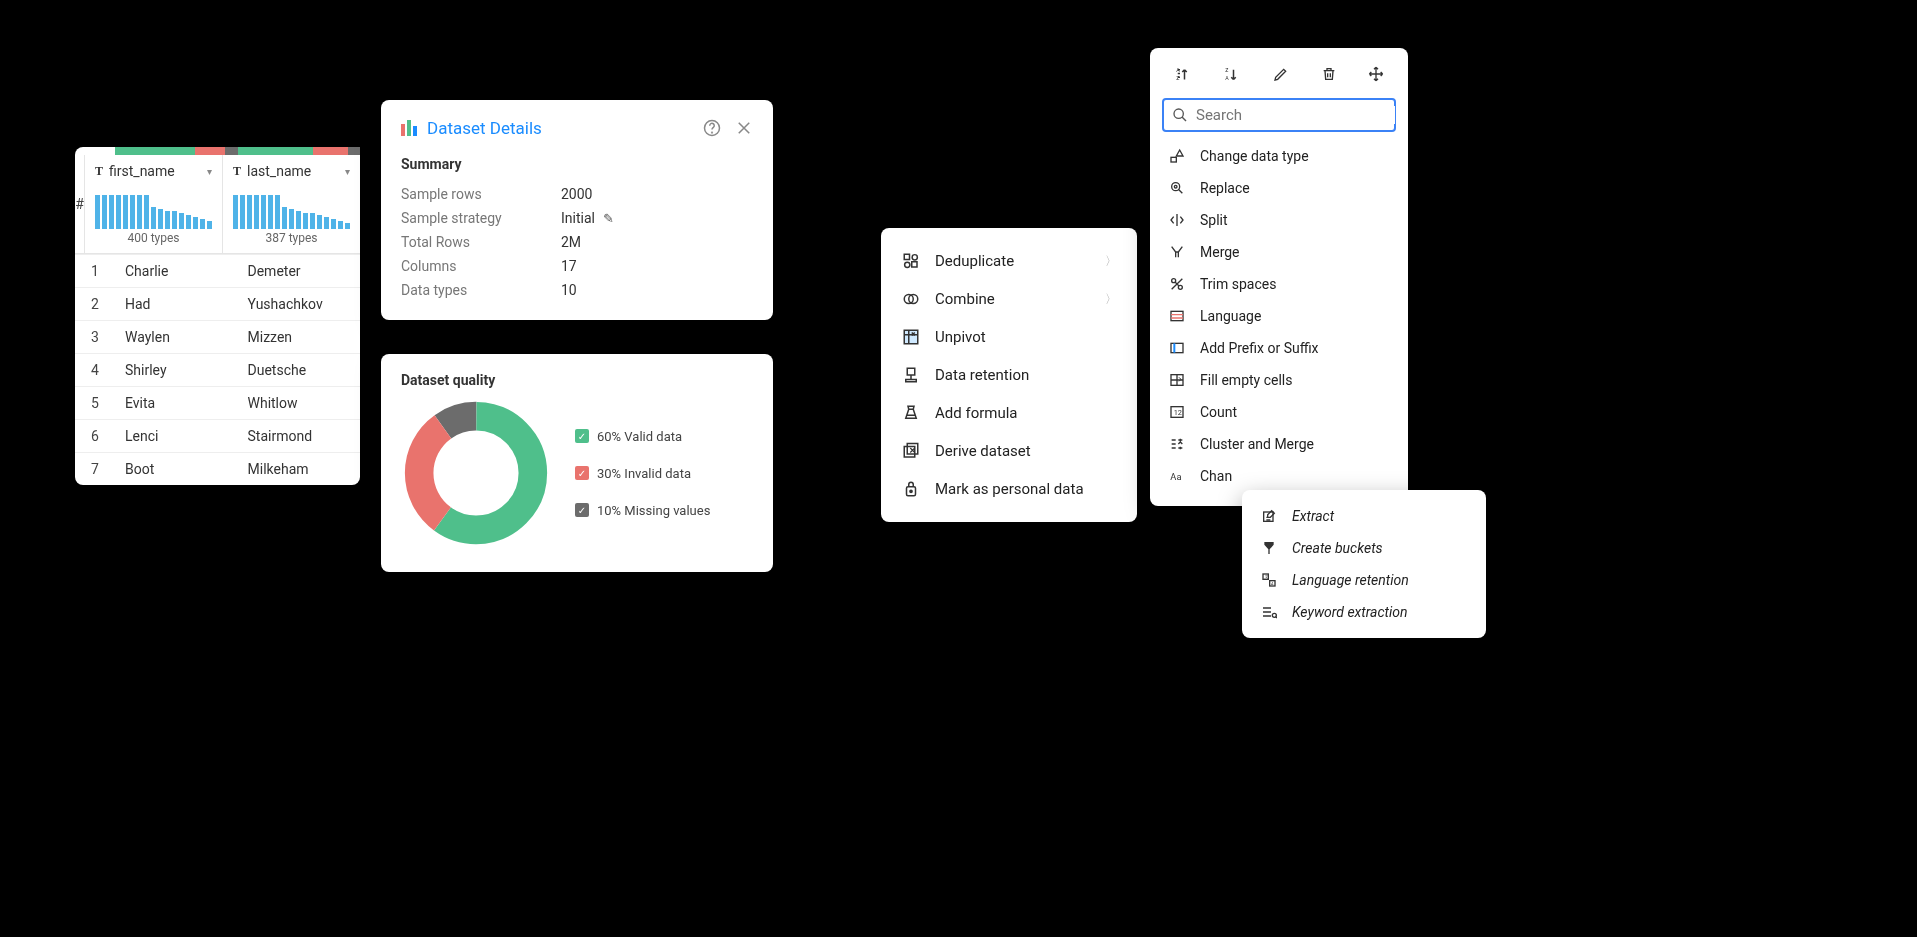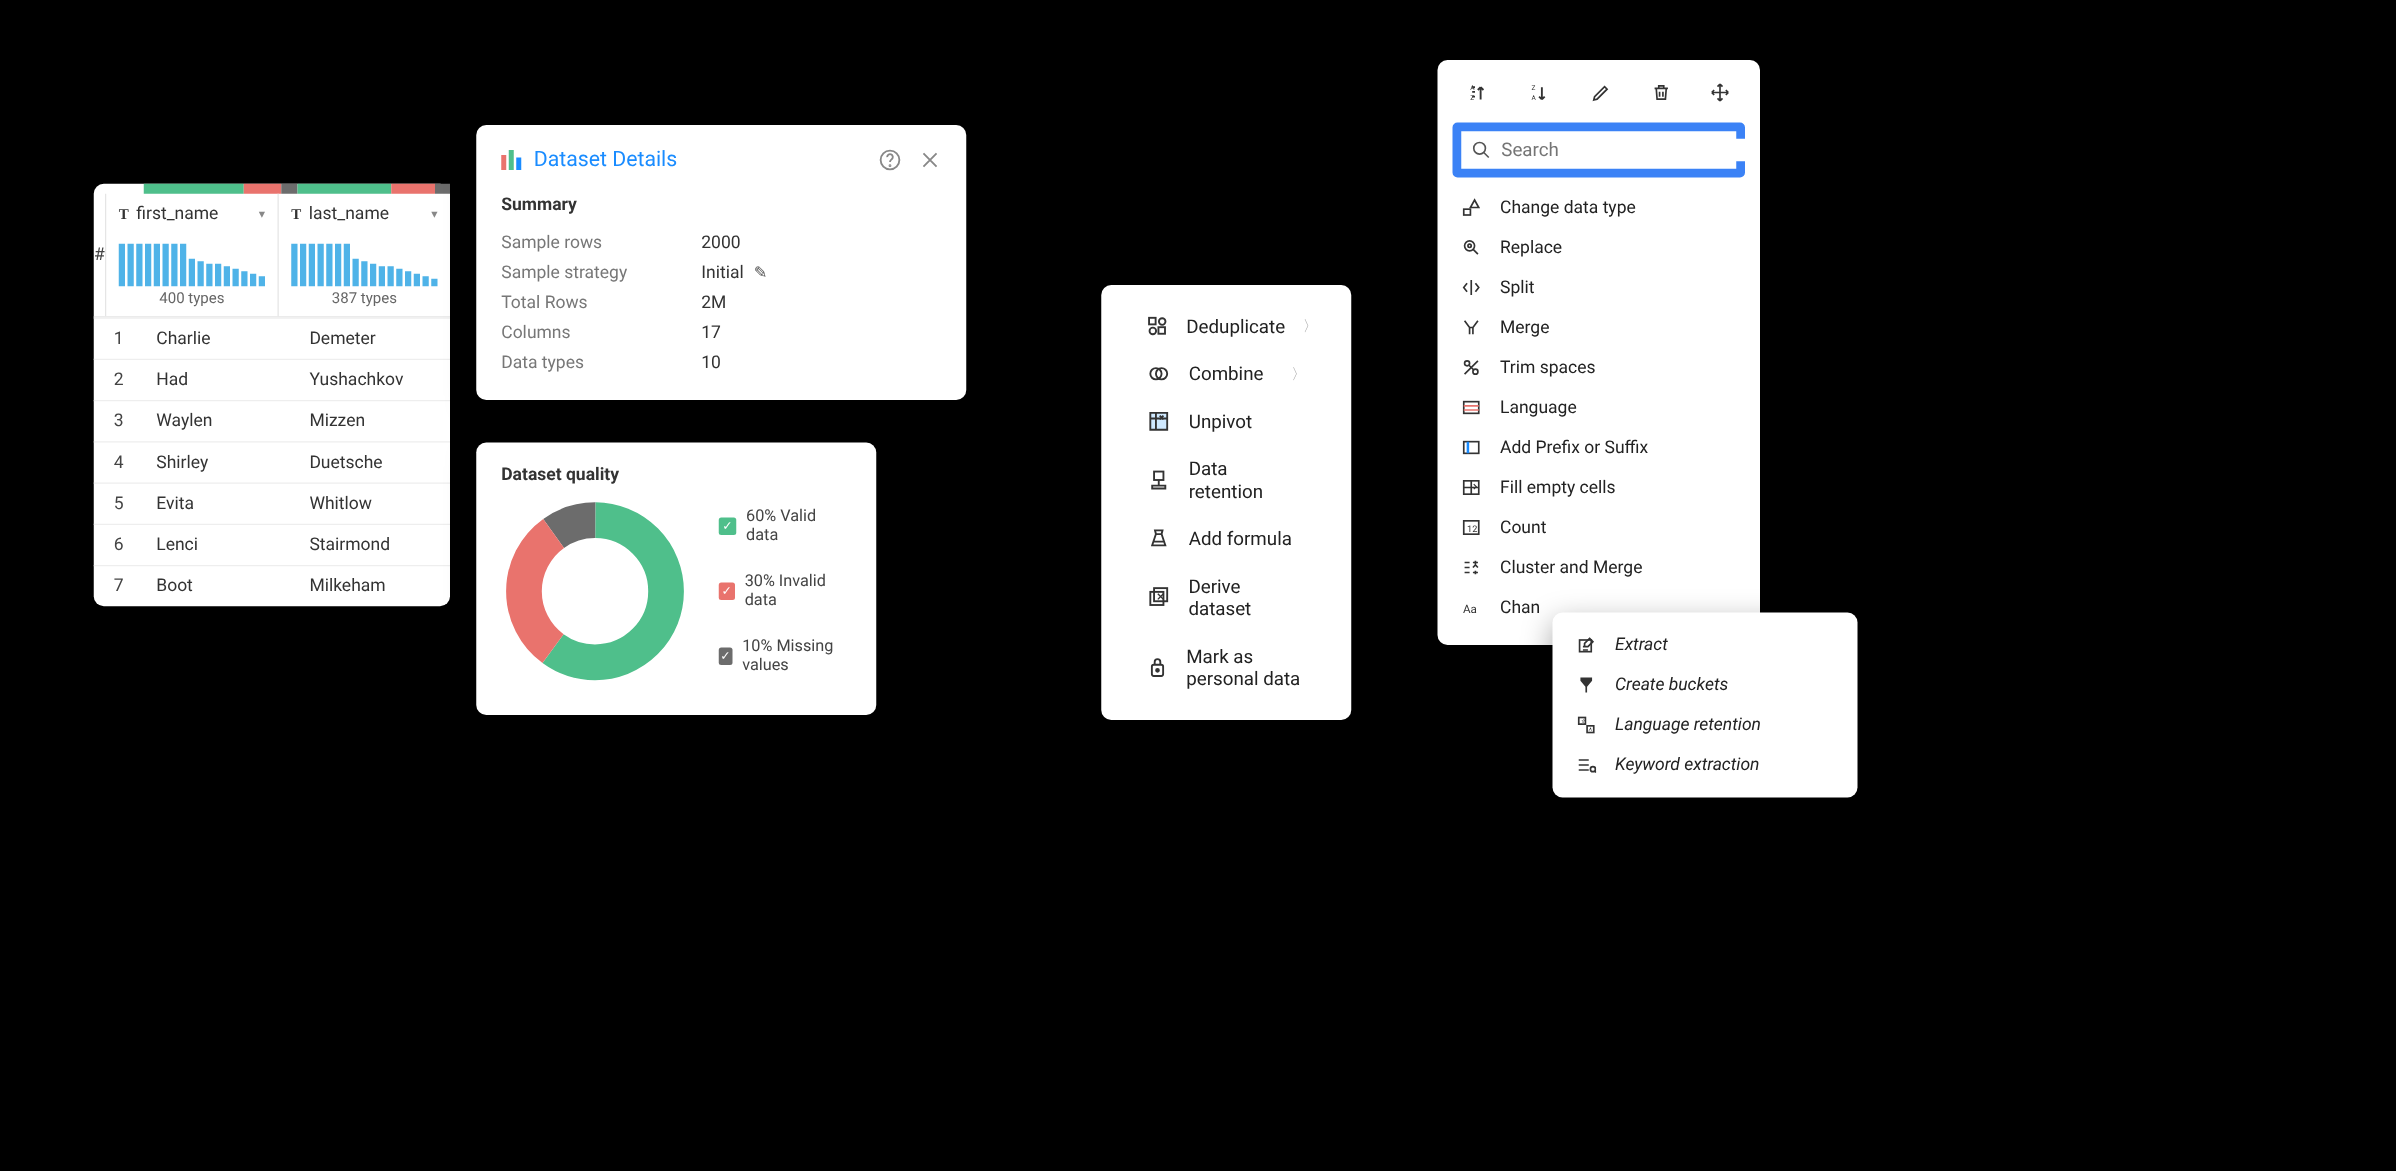--- a/index.html
+++ b/index.html
@@ -33,39 +33,39 @@
   #details .title { color:#1a8cff; font-size:17px; font-weight:400;}
   #details .hdr-right { margin-left:auto; display:flex; gap:14px; color:#888;}
   #details .hdr-right .icn { cursor:pointer; }
   #details h4 { font-size:14px; font-weight:700; margin-top:18px; margin-bottom:10px; color:#333;}
   #details .srow { display:flex; font-size:14px; color:#555; padding:4px 0;}
   #details .srow .k { width:160px; color:#777;}
   #details .srow .v { color:#333; display:flex; align-items:center; gap:8px;}
   #details .pencil { color:#555; font-size:13px;}
 
   
-  #quality { left: 381px; top: 354px; width: 320px; padding: 18px 20px 24px 20px; }
+  #quality { left: 381px; top: 354px; width: 392px; padding: 18px 20px 24px 20px; }
   #quality h4 { font-size:14px; font-weight:700; color:#333;}
   #quality .body { display:flex; gap:24px; margin-top:10px;}
   #quality .donut { width:150px; height:150px; position:relative;}
   #quality .legend { display:flex; flex-direction:column; gap:22px; justify-content:center; font-size:13px; color:#444;}
   #quality .legend .item { display:flex; align-items:center; gap:8px;}
   #quality .legend .sw { width:14px; height:14px; border-radius:2px; display:flex;align-items:center;justify-content:center;color:#fff;font-size:10px;}
 
   
-  #ops { left: 881px; top: 228px; width: 200px; padding: 14px 16px; }
+  #ops { left: 881px; top: 228px; width: 256px; padding: 14px 0; }
   #ops .item { display:flex; align-items:center; gap:14px; padding:10px 20px; font-size:15px; color:#222; cursor:pointer;}
   #ops .item .icn { width:20px; display:flex;justify-content:center;color:#333;}
   #ops .item .arr { margin-left:auto; color:#aaa; font-size:12px;}
 
   
   #transform { left: 1150px; top: 48px; width: 258px; padding:10px 0 14px 0;}
   #transform .toolbar { display:flex; justify-content:space-around; padding:4px 8px 10px 8px; color:#333;}
   #transform .toolbar .tbtn { cursor:pointer; padding:4px;}
-  #transform .searchwrap { margin:0 12px 8px 12px; border:7px solid #3b82f6; border-radius:4px; display:flex; align-items:center; padding:6px 8px; gap:8px;}
+  #transform .searchwrap { margin:0 12px 8px 12px; border:2px solid #3b82f6; border-radius:4px; display:flex; align-items:center; padding:6px 8px; gap:8px;}
   #transform .searchwrap input { border:none; outline:none; font-size:15px; flex:1; color:#333;}
   #transform .searchwrap .sicn{ color:#555;}
   #transform .titem { display:flex; align-items:center; gap:14px; padding:8px 18px; font-size:14px; color:#222; cursor:pointer;}
   #transform .titem .icn{ width:18px; display:flex;justify-content:center;color:#333;}
 
   
   #submenu { left: 1242px; top: 490px; width: 244px; padding:10px 0;}
   #submenu .sitem { display:flex; align-items:center; gap:14px; padding:8px 18px; font-size:14px; color:#222; cursor:pointer;font-style:italic;}
   #submenu .sitem .icn{ width:18px; display:flex;justify-content:center;color:#333;}
 

